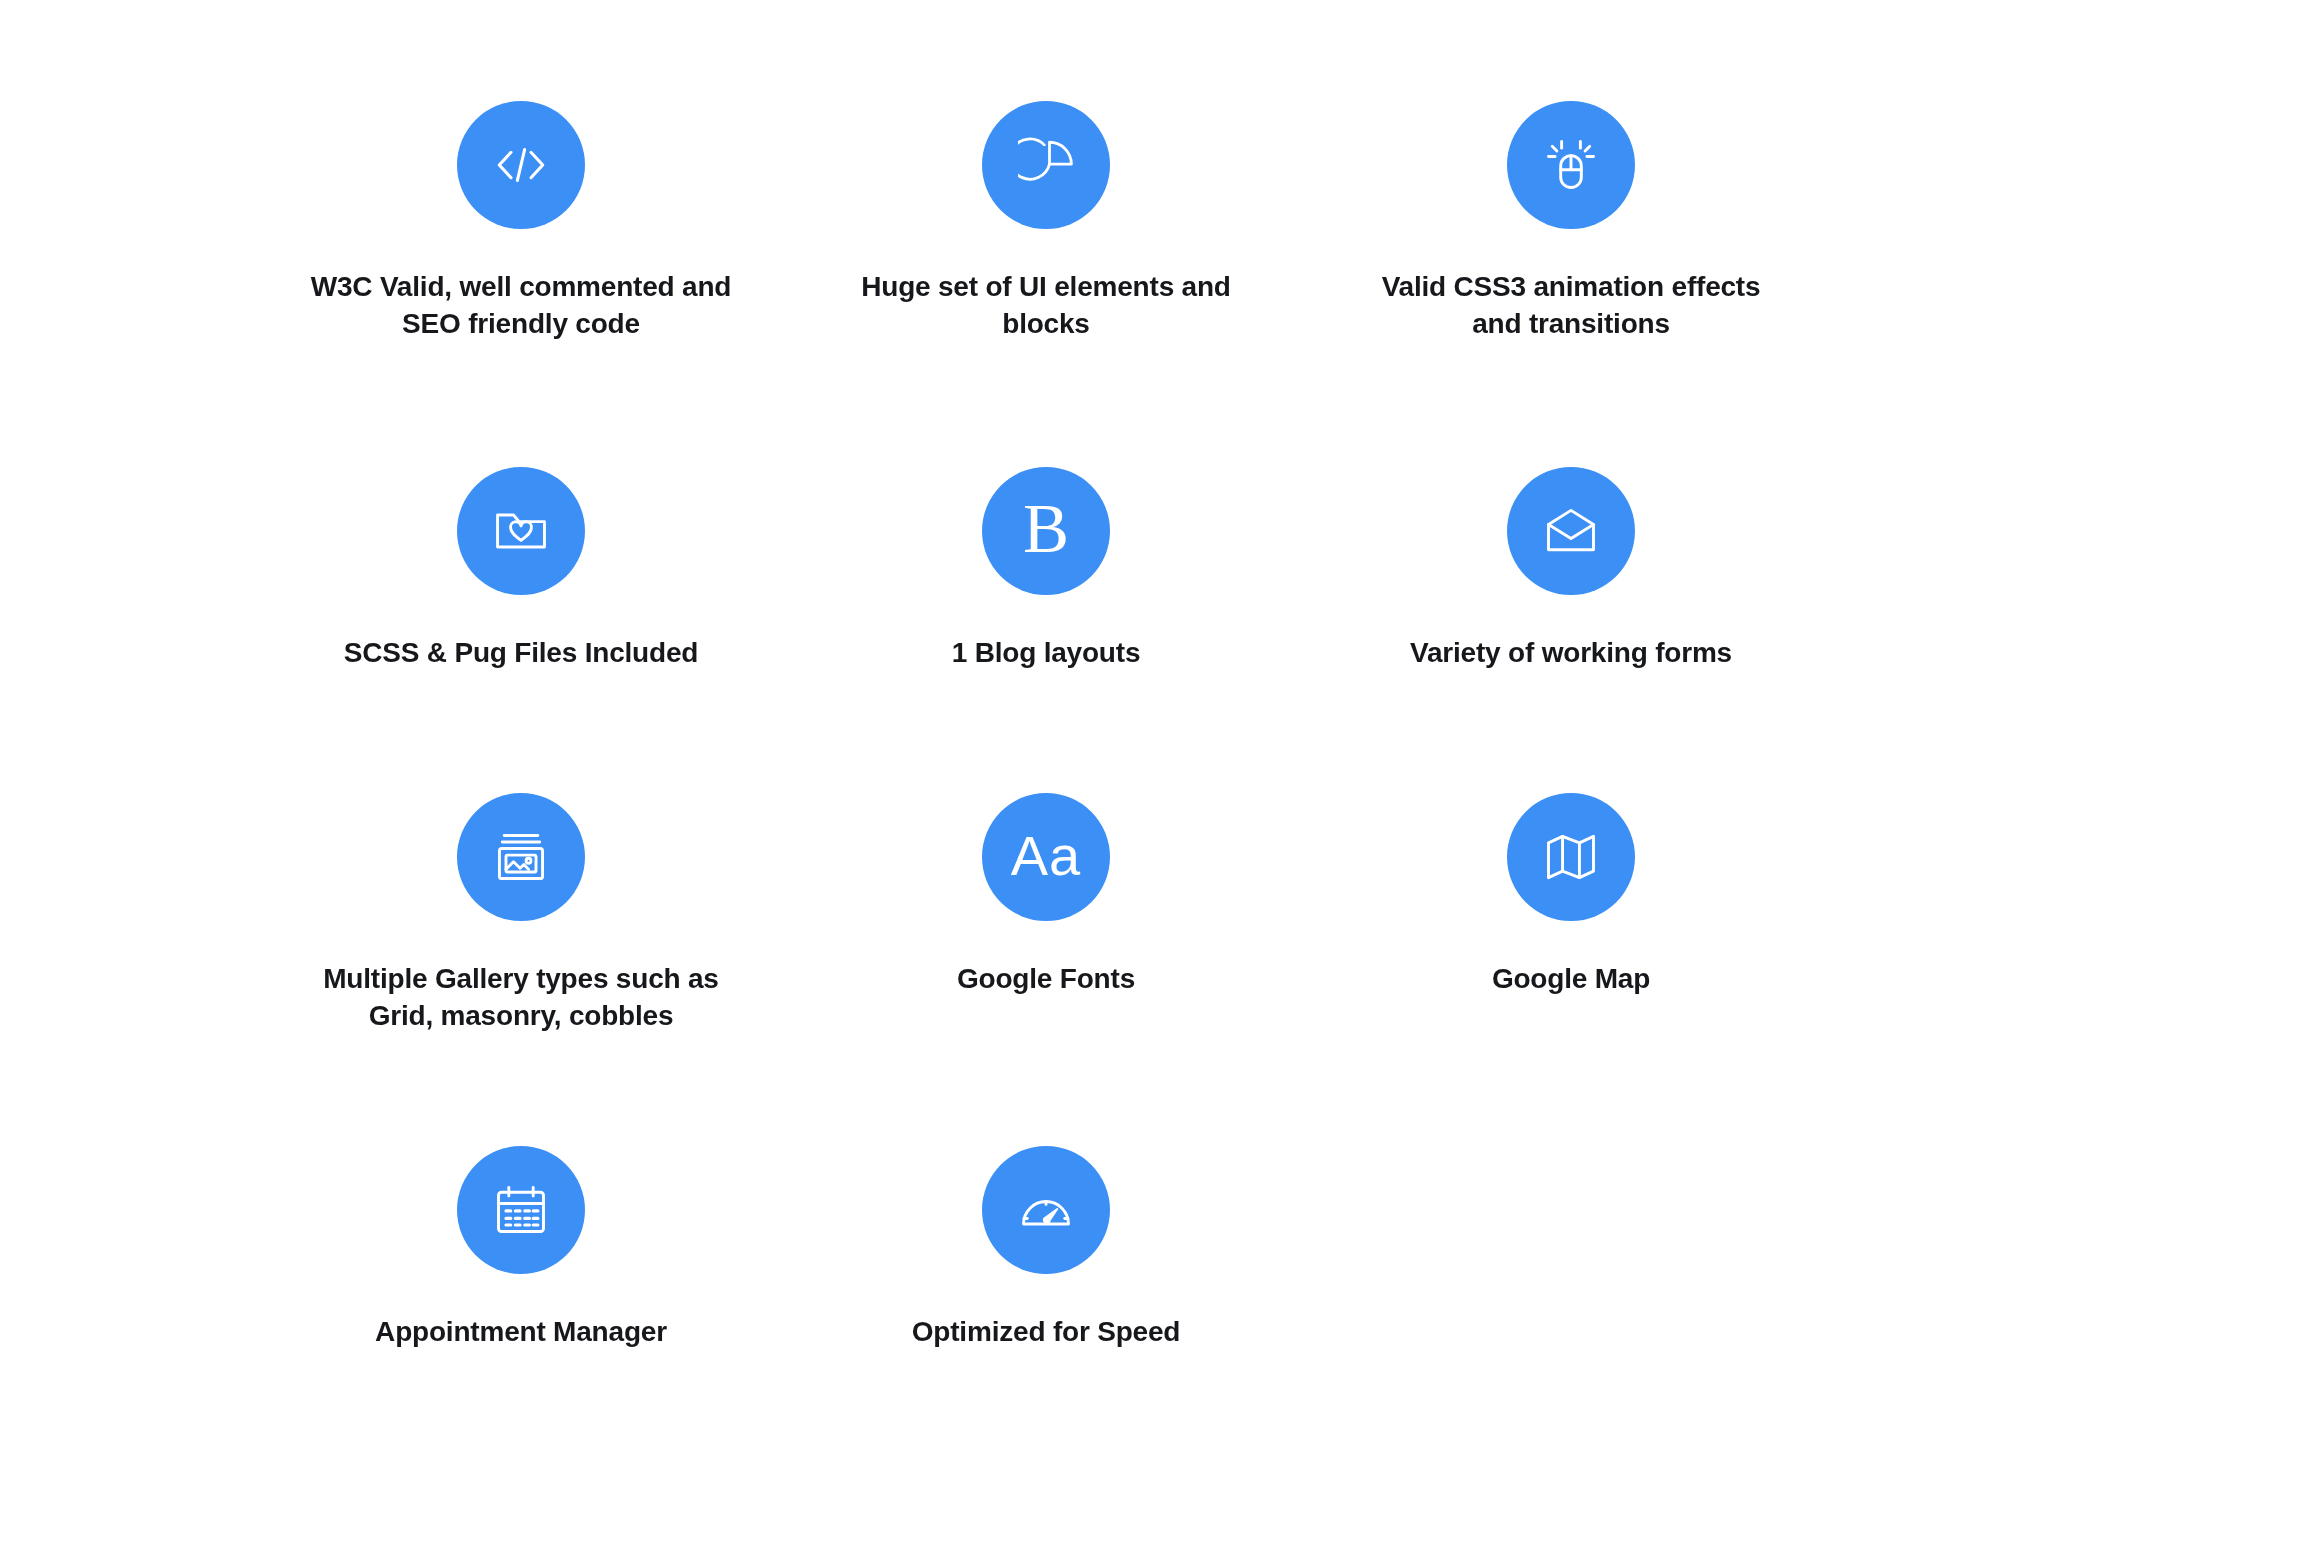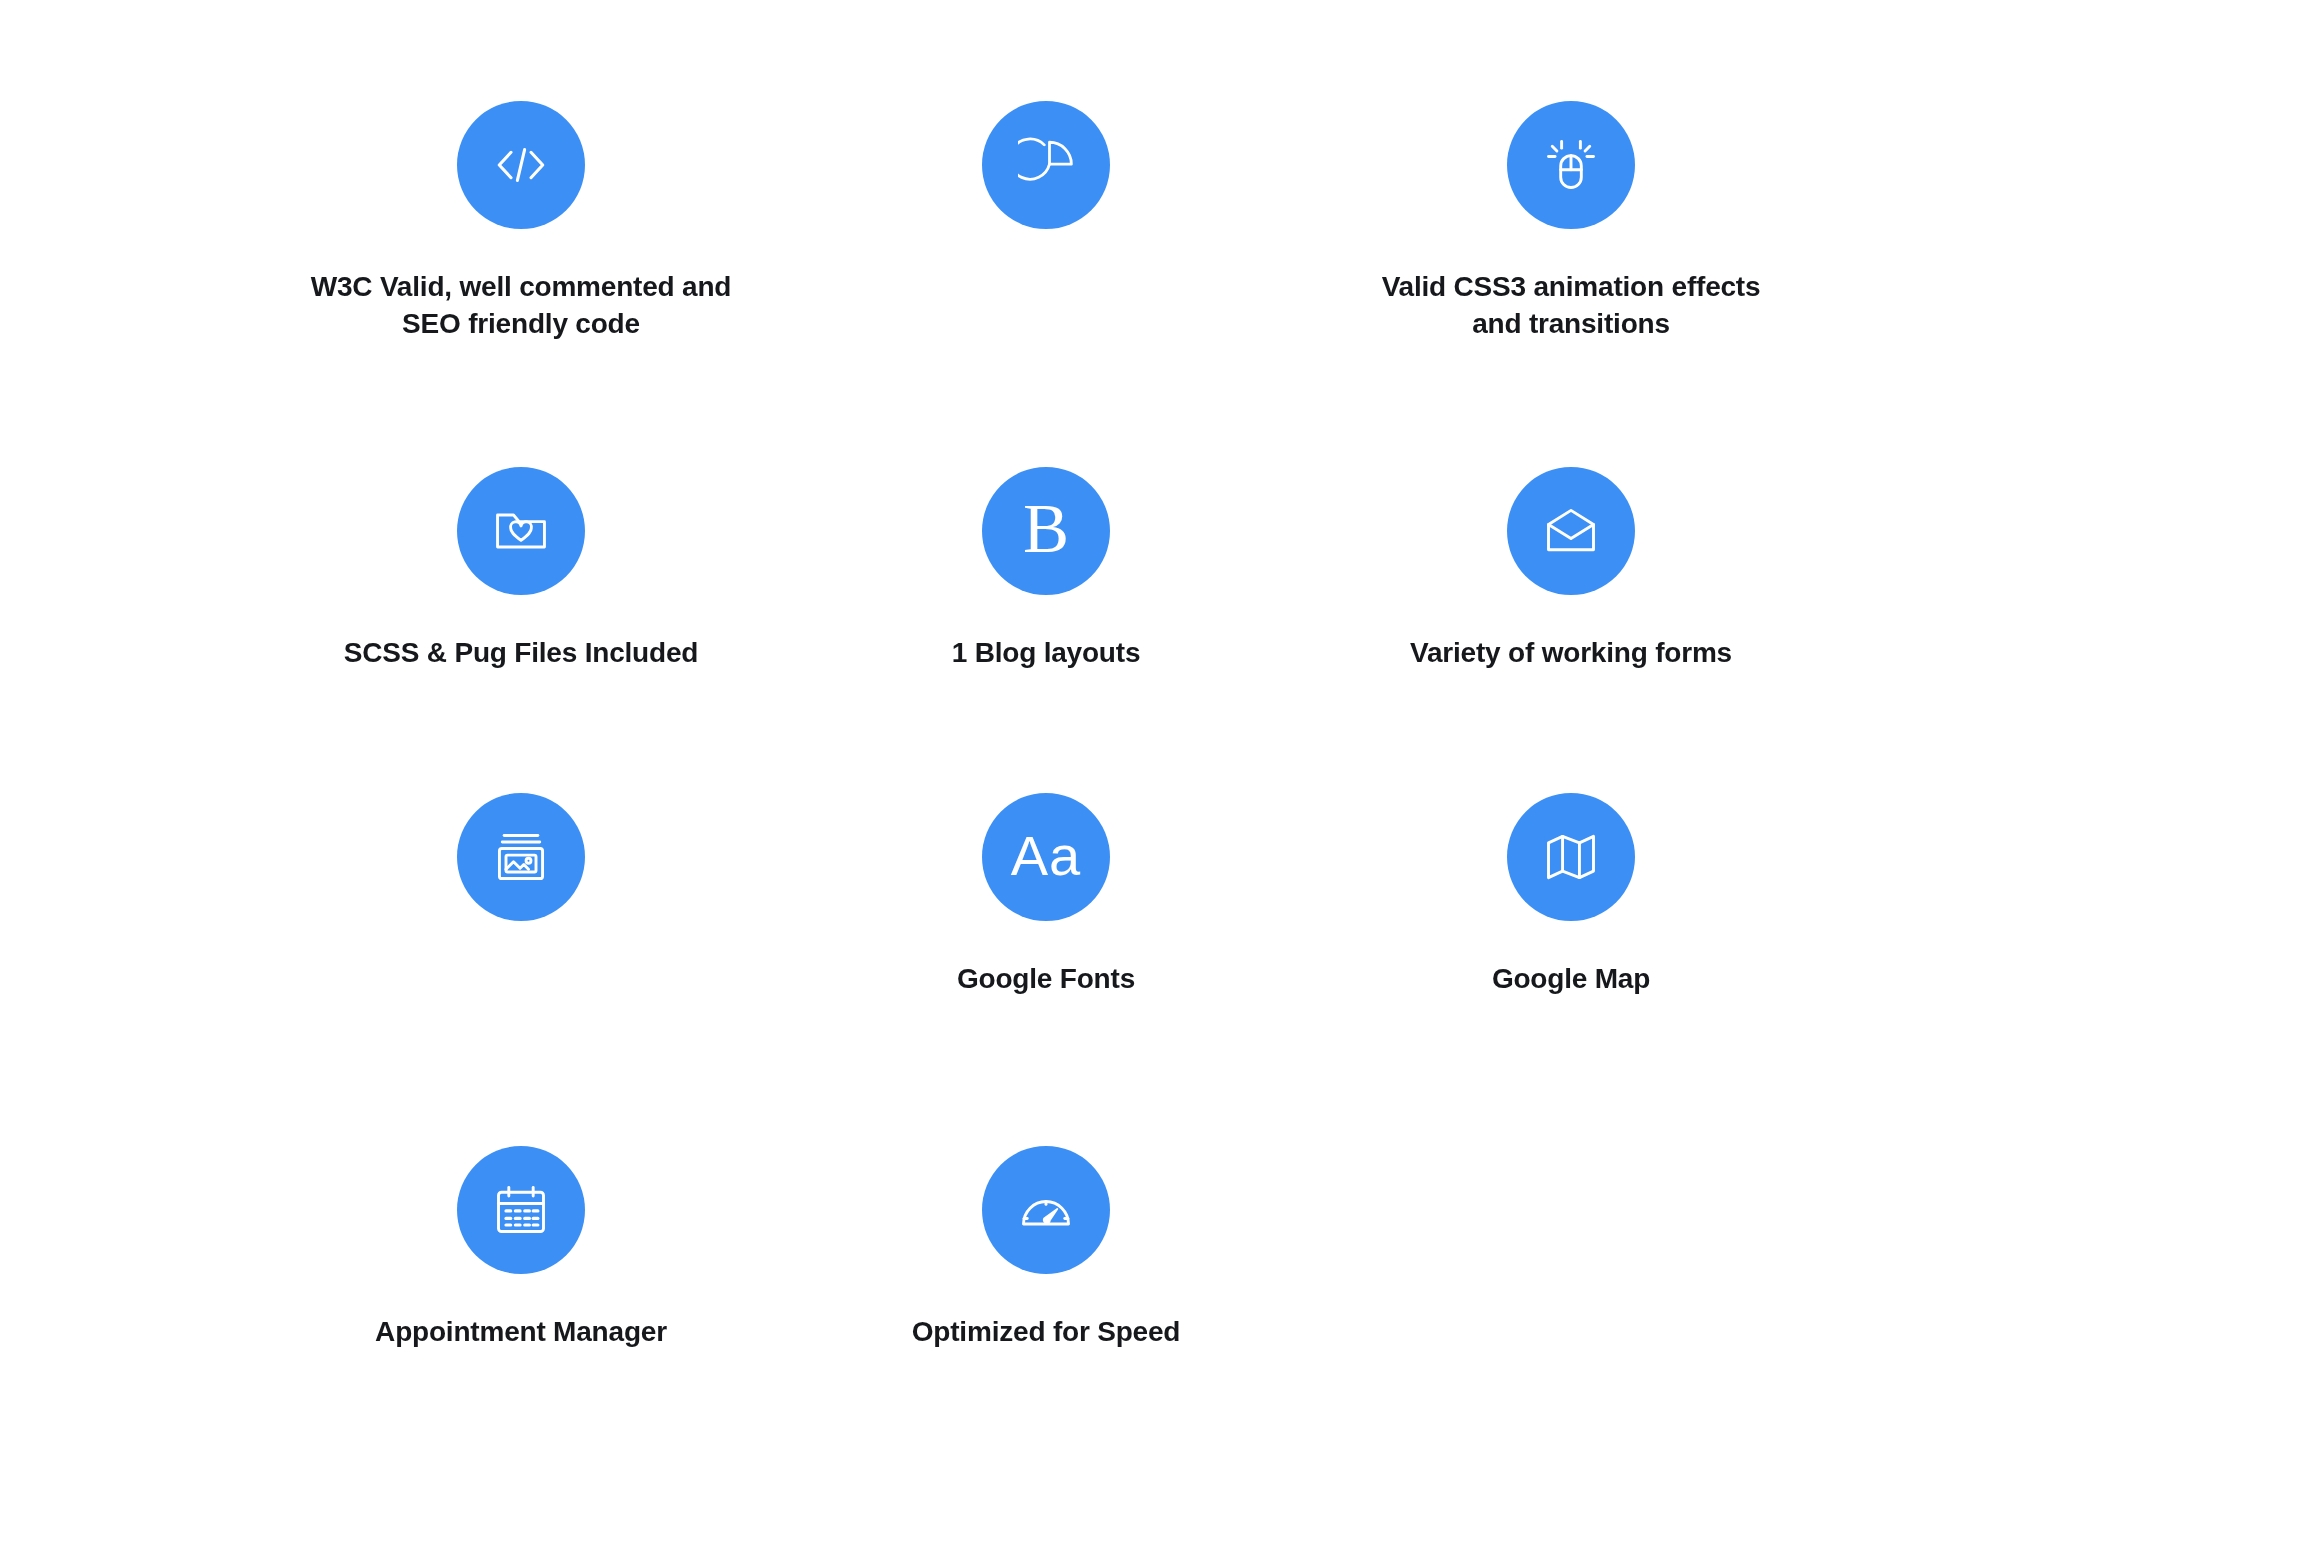--- a/index.html
+++ b/index.html
@@ -102,20 +102,21 @@
     <div class="feature-label">W3C Valid, well commented and SEO friendly code</div>
   </div>
 
   <div class="feature-item row-1">
     <div class="icon-circle">
       <svg width="56" height="56" viewBox="0 0 64 64" fill="none" stroke="#ffffff" stroke-width="3.2" stroke-linecap="round" stroke-linejoin="round">
         <path d="M36 31 A23 23 0 1 1 30 9"></path>
         <path d="M36 6 A25 25 0 0 1 61 31 L36 31 Z"></path>
       </svg>
     </div>
+    <div class="feature-label">Huge set of UI elements and blocks</div>
   </div>
 
   <div class="feature-item row-1">
     <div class="icon-circle">
       <svg width="60" height="60" viewBox="0 0 64 64" fill="none" stroke="#ffffff" stroke-width="3.1" stroke-linecap="round" stroke-linejoin="round">
         <rect x="21" y="22" width="22" height="34" rx="11"></rect>
         <line x1="32" y1="22" x2="32" y2="37"></line>
         <line x1="21" y1="37" x2="43" y2="37"></line>
         <line x1="22" y1="7" x2="22" y2="14"></line>
         <line x1="42" y1="7" x2="42" y2="14"></line>
@@ -160,20 +161,21 @@
     <div class="icon-circle">
       <svg width="60" height="60" viewBox="0 0 64 64" fill="none" stroke="#ffffff" stroke-width="3.1" stroke-linecap="round" stroke-linejoin="round">
         <line x1="14" y1="9" x2="50" y2="9"></line>
         <line x1="12" y1="16" x2="52" y2="16"></line>
         <rect x="9" y="23" width="46" height="32" rx="2.6"></rect>
         <rect x="16" y="30" width="32" height="18" rx="1.6"></rect>
         <path d="M16 45 l8-8 l7 7 l4-4 l5 5"></path>
         <circle cx="40" cy="36" r="2.6"></circle>
       </svg>
     </div>
+    <div class="feature-label">Multiple Gallery types such as Grid, masonry, cobbles</div>
   </div>
 
   <div class="feature-item row-3">
     <div class="icon-circle">
       <span class="glyph-letter glyph-aa">Aa</span>
     </div>
     <div class="feature-label">Google Fonts</div>
   </div>
 
   <div class="feature-item row-4">

